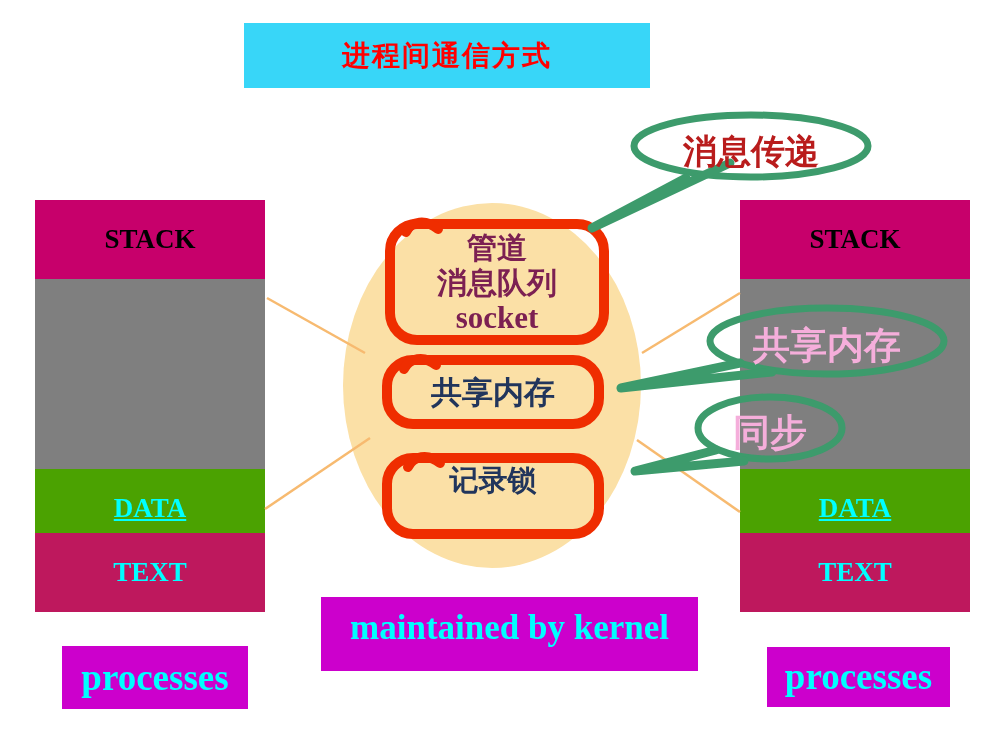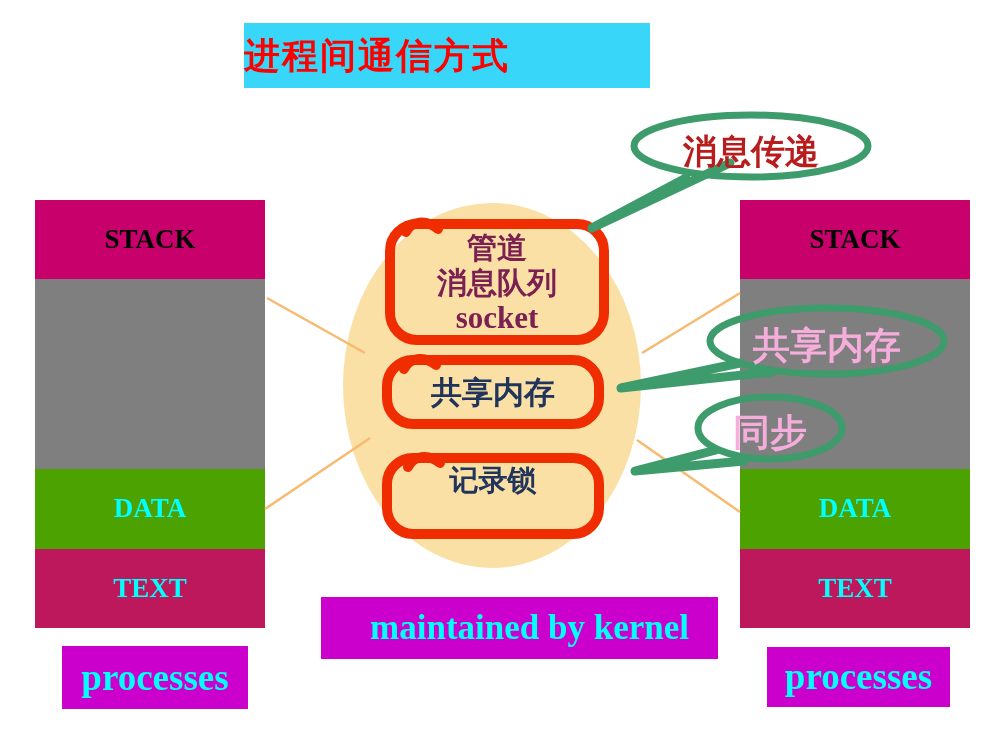--- a/index.html
+++ b/index.html
@@ -1,32 +1,32 @@
 <!DOCTYPE html>
 <html><head>
 <meta charset="utf-8">
 <style>
   html,body{margin:0;padding:0;background:#ffffff;}
   .canvas{position:relative;width:1007px;height:749px;background:#ffffff;overflow:hidden;
           font-family:"Liberation Sans",sans-serif;}
 
   
   .title-bar{position:absolute;left:244px;top:23px;width:406px;height:65px;
-             background:#38d6f8;color:#ff0000;font-weight:bold;font-size:36px;
-             line-height:65px;letter-spacing:2px;
+             background:#38d6f8;color:#ff0000;font-weight:bold;font-size:28px;
+             line-height:65px;text-align:center;letter-spacing:2px;
              font-family:"DejaVu Sans",sans-serif;}
 
   
   .pcol{position:absolute;top:192px;width:230px;margin-top:8px;}
   .pcol.left{left:35px;}
   .pcol.right{left:740px;}
   .seg{width:100%;text-align:center;font-family:"Liberation Serif",serif;font-weight:bold;}
   .seg.stack{height:79px;line-height:79px;background:#c7006b;color:#000000;font-size:27px;}
   .seg.heap {height:190px;background:#7f7f7f;}
-  .seg.data {height:80px;line-height:79px;background:#4ba201;color:#00ffff;font-size:27px;}
+  .seg.data {height:64px;line-height:79px;background:#4ba201;color:#00ffff;font-size:27px;text-decoration:underline;}
   .seg.text {height:79px;line-height:79px;background:#be185d;color:#00ffff;font-size:27px;}
 
   
   .kernel-ellipse{position:absolute;left:343px;top:203px;width:298px;height:365px;
                   background:#fbe0a6;border-radius:50%;}
 
   
   svg.overlay{position:absolute;left:0;top:0;width:1007px;height:749px;z-index:3;pointer-events:none;}
 
   
@@ -40,21 +40,21 @@
   
   .callout-label{position:absolute;z-index:4;text-align:center;font-weight:bold;
                  font-family:"DejaVu Sans",sans-serif;}
   .msg-label{left:634px;top:129px;width:234px;font-size:34px;color:#b91c1c;}
   .shm-label{left:710px;top:321px;width:234px;font-size:37px;color:#f5aedb;}
   .sync-label{left:700px;top:408px;width:140px;font-size:37px;color:#f5aedb;}
 
   
   .bar{position:absolute;background:#cc00cc;color:#00ffff;font-weight:bold;
        font-family:"Liberation Serif",serif;text-align:center;z-index:2;}
-  .kernel-bar{left:321px;top:597px;width:377px;height:62px;font-size:35px;line-height:62px;padding-left:20px;}
+  .kernel-bar{left:321px;top:597px;width:377px;height:74px;font-size:35px;line-height:62px;}
   .proc-left{left:62px;top:646px;width:186px;height:63px;font-size:37px;line-height:63px;}
   .proc-right{left:767px;top:647px;width:183px;height:60px;font-size:37px;line-height:60px;}
 </style>
 </head>
 <body>
 
 <div class="canvas">
 
   <div class="title-bar">进程间通信方式</div>
 

